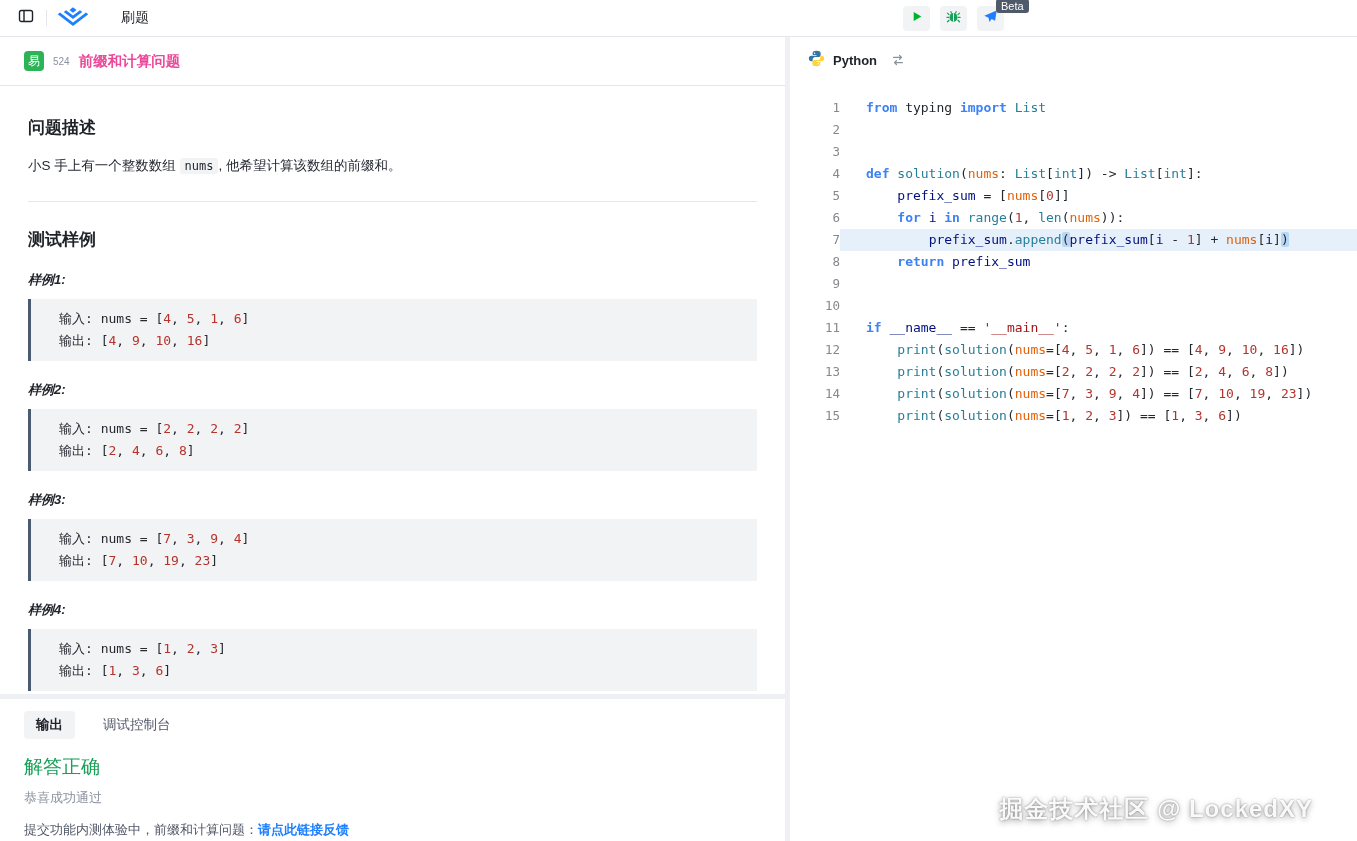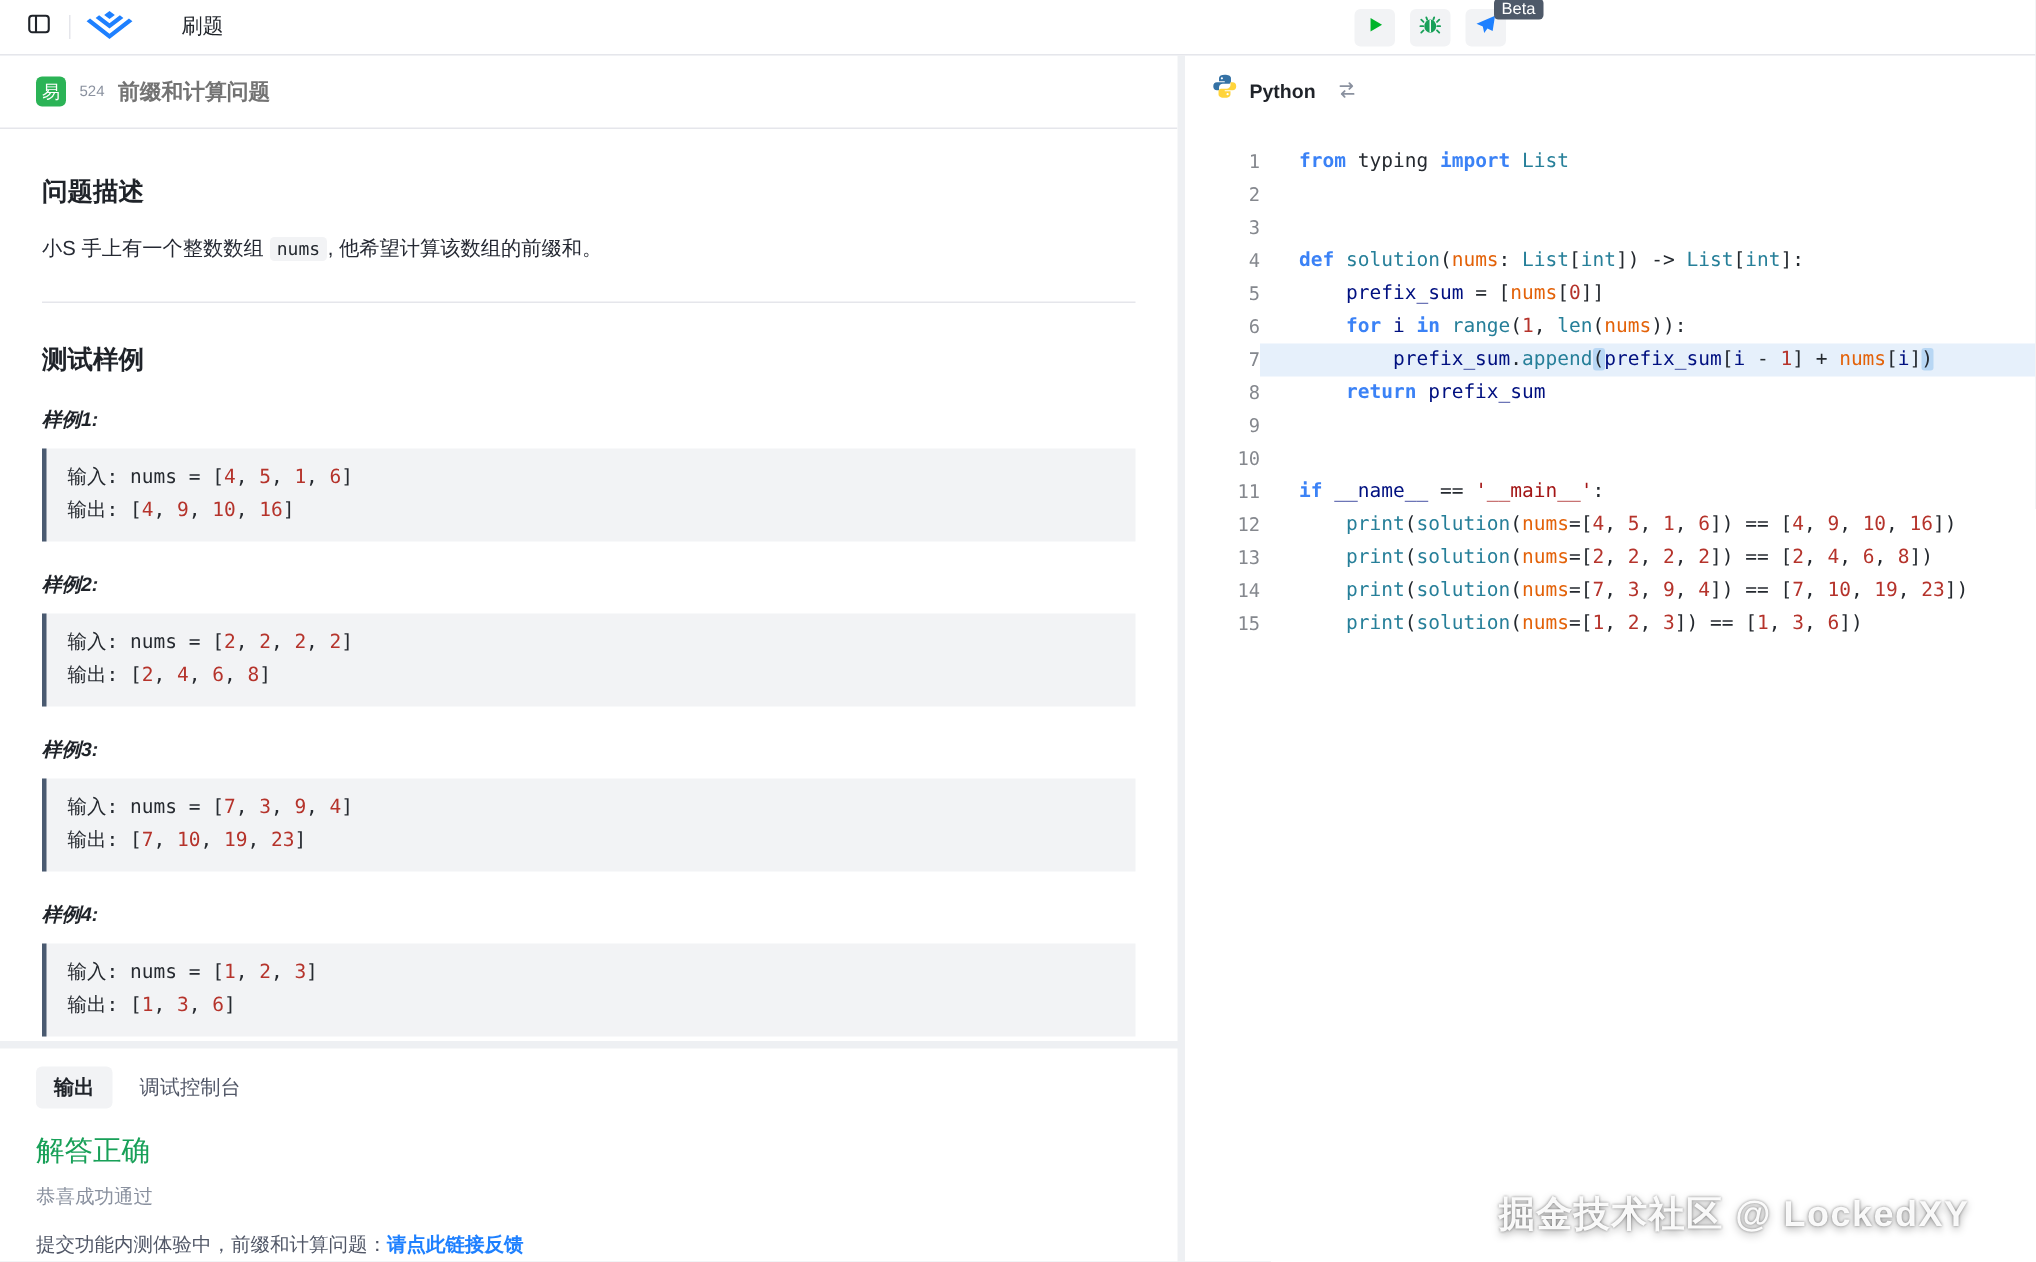--- a/index.html
+++ b/index.html
@@ -36,32 +36,32 @@
   .panel { background:#fff; overflow:hidden; }
   
   .problem-header {
     display:flex; align-items:center; gap:9px; padding:14px 24px; border-bottom:1px solid #e5e6eb;
   }
   .diff-badge {
     width:20px; height:20px; border-radius:4px; background:#2bb356; color:#fff;
     font-size:12px; display:flex; align-items:center; justify-content:center; flex:none;
   }
   .problem-id { color:#8a919f; font-size:10px; }
-  .problem-title { font-size:14.5px; font-weight:700; color:#737373;font-family:Liberation Mono, monospace; }
+  .problem-title { font-size:14.5px; font-weight:700; color:#ec4899;font-family:Liberation Mono, monospace; }
   .problem-body { padding:4px 28px 20px; }
   .sec-heading { font-size:17px; font-weight:700; margin:26px 0 0; color:#1f2329; }
   .desc { font-size:13.5px; line-height:21px; color:#252933; margin:16px 0 24px; }
   .inline-code {
     font-family:"DejaVu Sans Mono","Liberation Mono",monospace; font-size:12px;
     background:#f2f3f5; border-radius:3px; padding:1px 5px; color:#24292f;
   }
   .divider { border:none; border-top:1px solid #e5e6eb; margin:22px 0 0; }
   .sample-label { font-style:italic; font-weight:700; font-size:13px; margin:20px 0 10px; color:#1f2329; }
   .sample-block {
-    background:#f2f3f5; border-left:3px solid #4a5a70; padding:9px 14px; margin:10px 0 6px;
+    background:#f2f3f5; border-left:3px solid #4a5a70; padding:9px 28px; margin:10px 0 6px;
     font-family:"DejaVu Sans Mono","Liberation Mono",monospace; font-size:13px; line-height:22px; color:#262a30;
   }
   .sample-block .num { color:#b5332b; }
   
   .editor-panel { display:flex; flex-direction:column; }
   .editor-header { display:flex; align-items:center; gap:8px; height:46px; padding:0 18px; flex:none; }
   .lang-label { font-size:13px; font-weight:700; color:#1f2329; }
   .swap-icon { margin-left:6px; display:flex; align-items:center; cursor:pointer; }
   .code-area {
     flex:1; padding-top:14px; overflow:hidden;
@@ -74,21 +74,21 @@
   .tok-kw { color:#3b82f6;font-weight:bold; }
   .tok-fn { color:#267f99; }
   .tok-ty { color:#267f99; }
   .tok-pa { color:#e36209; }
   .tok-va { color:#001080; }
   .tok-nu { color:#b5332b; }
   .tok-st { color:#a31515; }
   .bm { background:#b8d7f4; border-radius:2px; }
   
   .out-panel { padding:12px 24px; }
-  .tabs { display:flex; gap:6px; align-items:center; }
+  .tabs { display:flex; gap:16px; align-items:center; }
   .tab { font-size:13.5px; color:#515767; padding:5px 12px; border-radius:4px; cursor:pointer; }
   .tab.active { background:#f2f3f5; color:#1f2329; font-weight:700; }
   .result-title { color:#18a058; font-size:19px; font-weight:500; margin-top:15px; }
   .result-sub { color:#8a919f; font-size:13px; margin-top:9px; }
   .feedback { color:#515767; font-size:13px; margin-top:14px; }
   .feedback-link { color:#1e80ff; font-weight:600; cursor:pointer; }
   
   .watermark {
     position:fixed; right:44px; bottom:16px; font-size:24px; font-weight:700; letter-spacing:1px;
     color:rgba(255,255,255,0.95);

